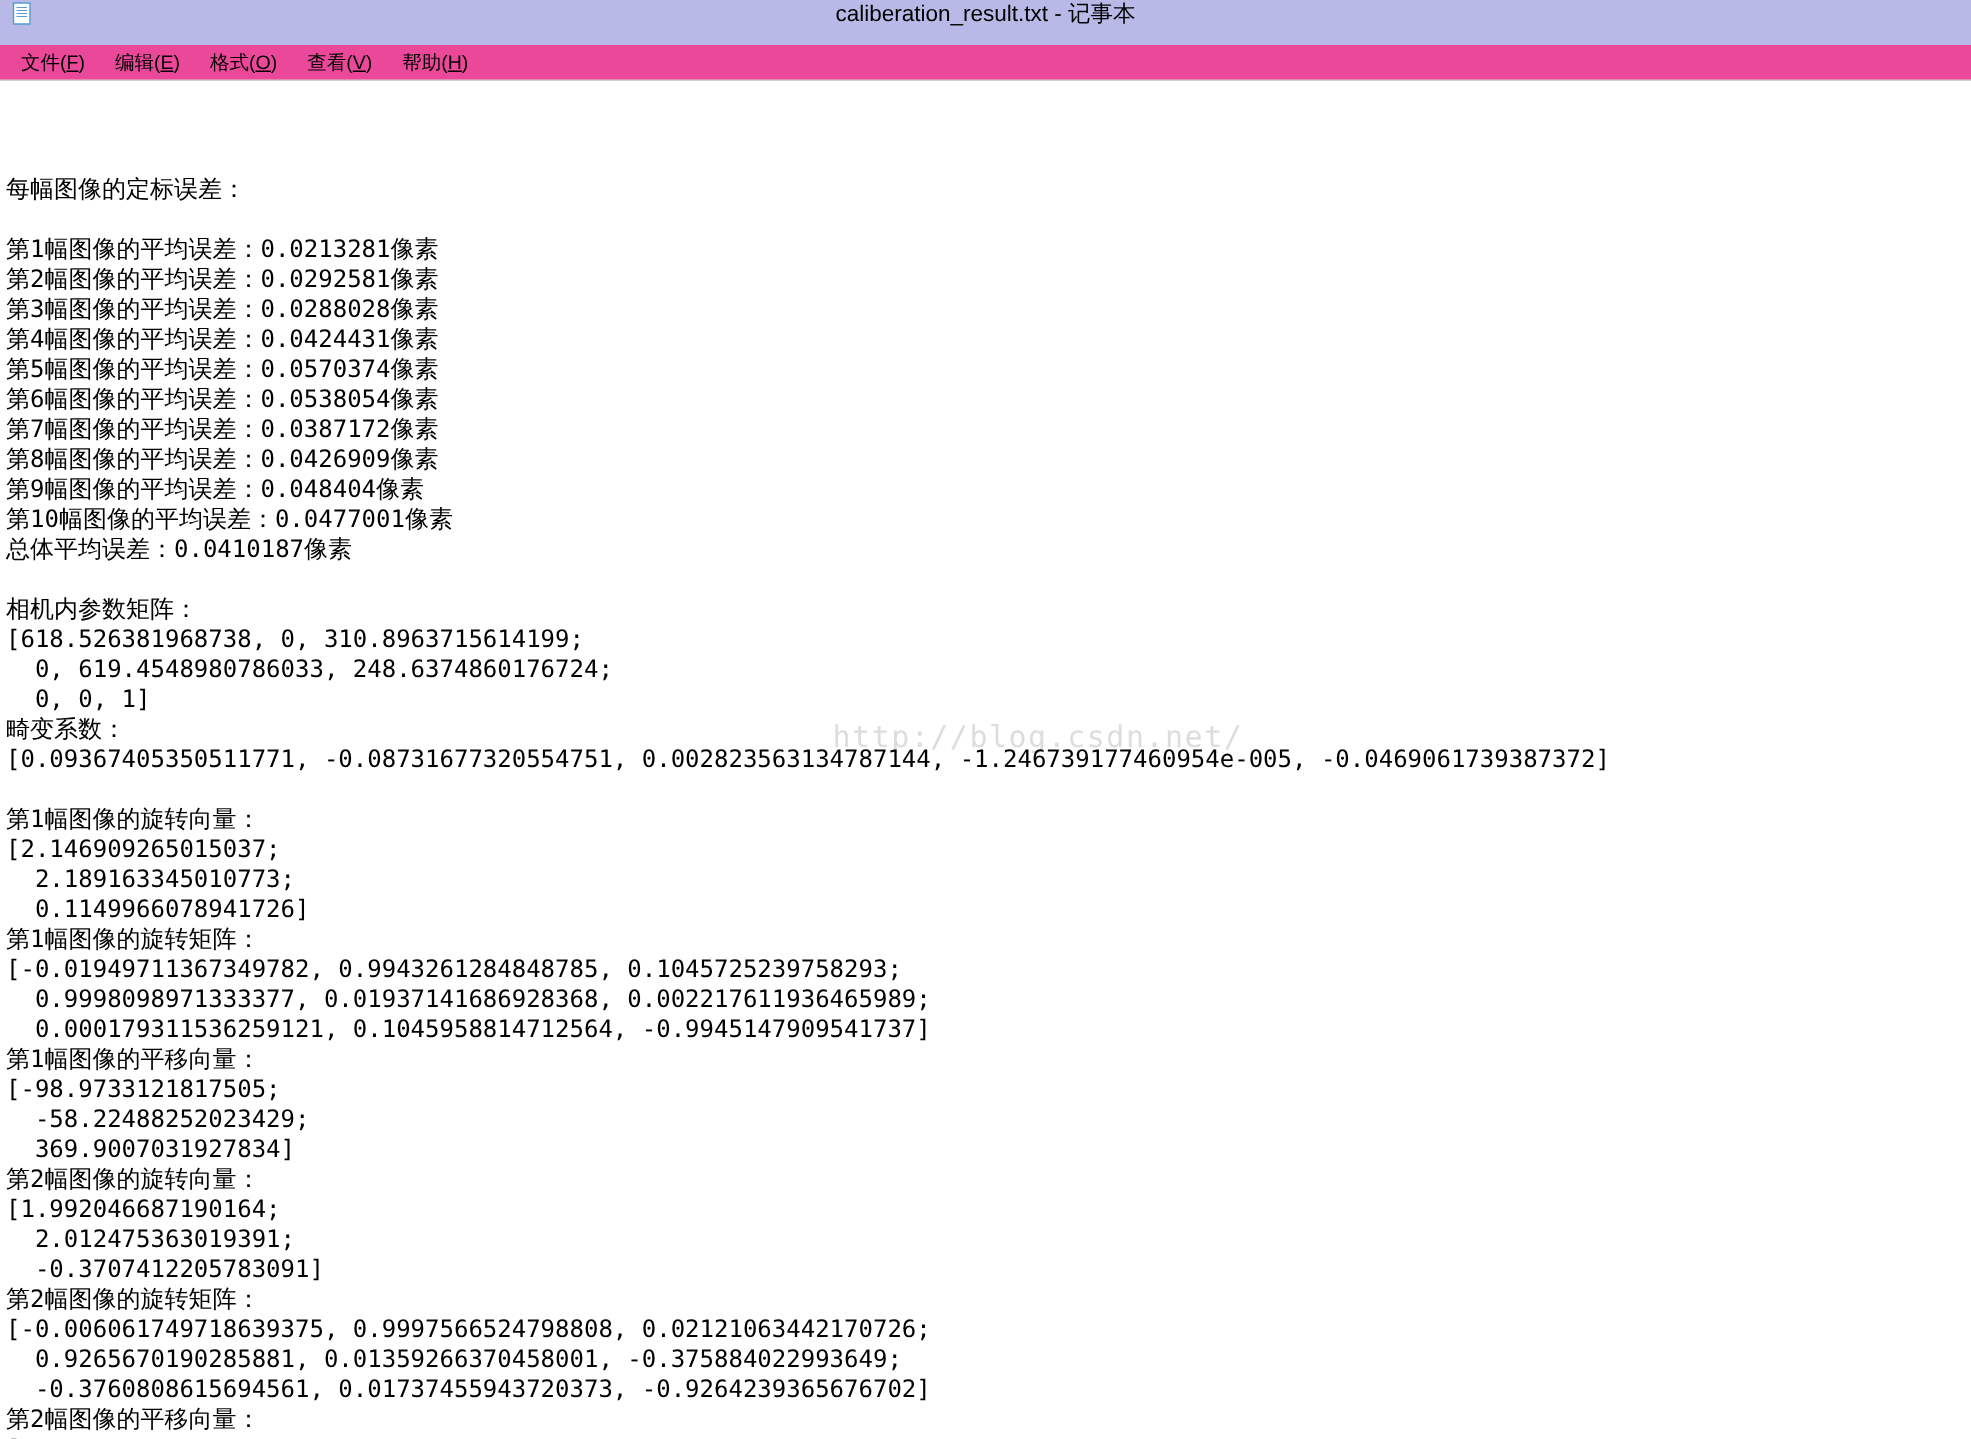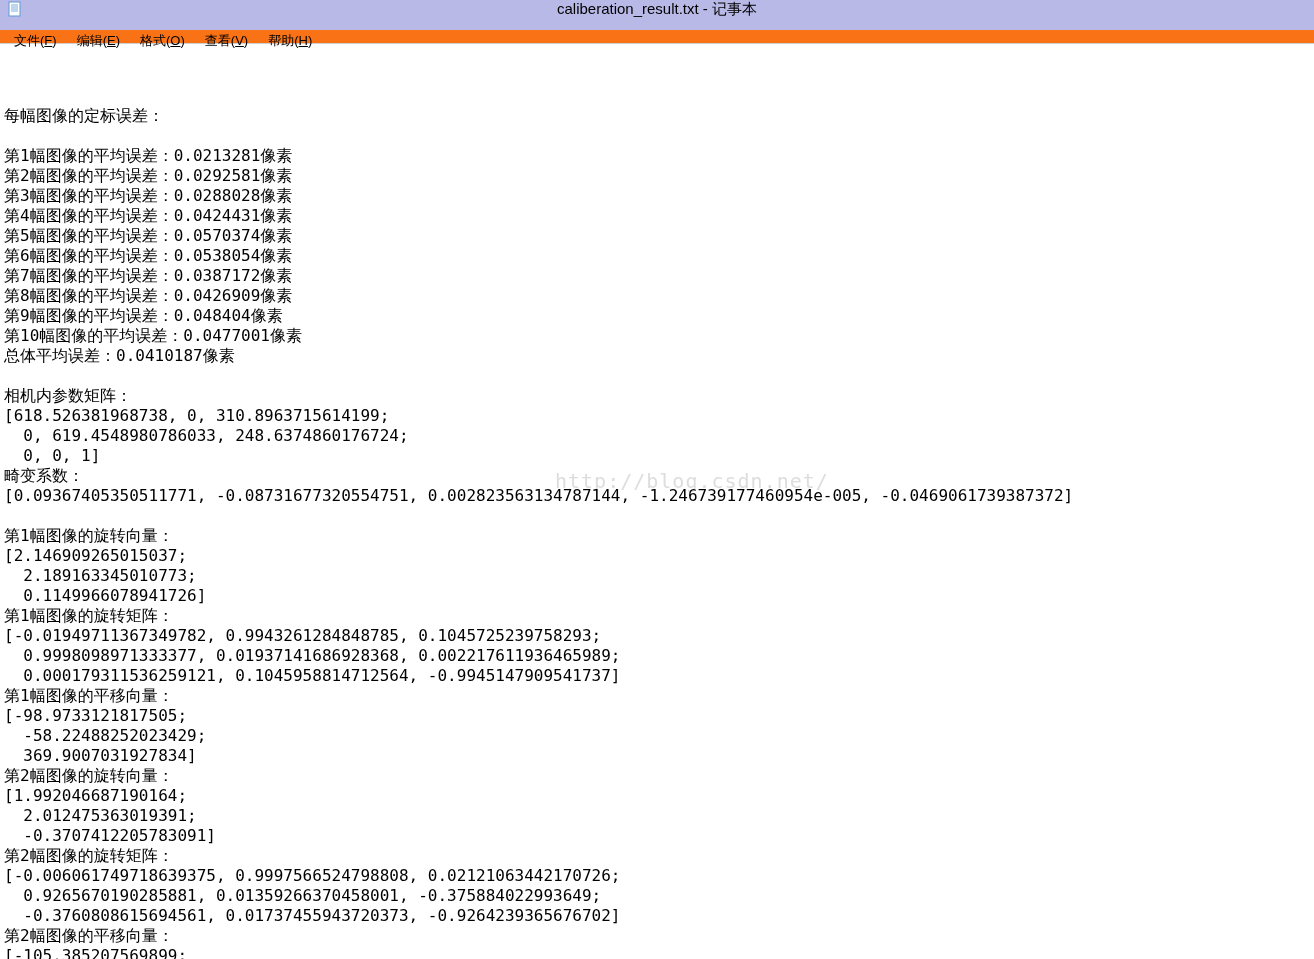--- a/index.html
+++ b/index.html
@@ -26,25 +26,25 @@
     }
     .titlebar .title-text {
       position: absolute;
       left: 50%;
       transform: translateX(-50%);
       font-size: 15px;
       color: #000;
       white-space: nowrap;
     }
     .menubar {
-      height: 14px;
-      background: #f97316;
+      height: 24px;
+      background: #ec4899;
       border-bottom: 1px solid #d0d0d0;
       display: flex;
-      align-items: flex-start;
+      align-items: flex-end;
       padding: 0 4px;
       font-size: 13px;
     }
     .menubar .menu-item {
       padding: 2px 10px;
       cursor: default;
       color: #000;
     }
     .menubar .menu-item u {
       text-decoration: underline;

